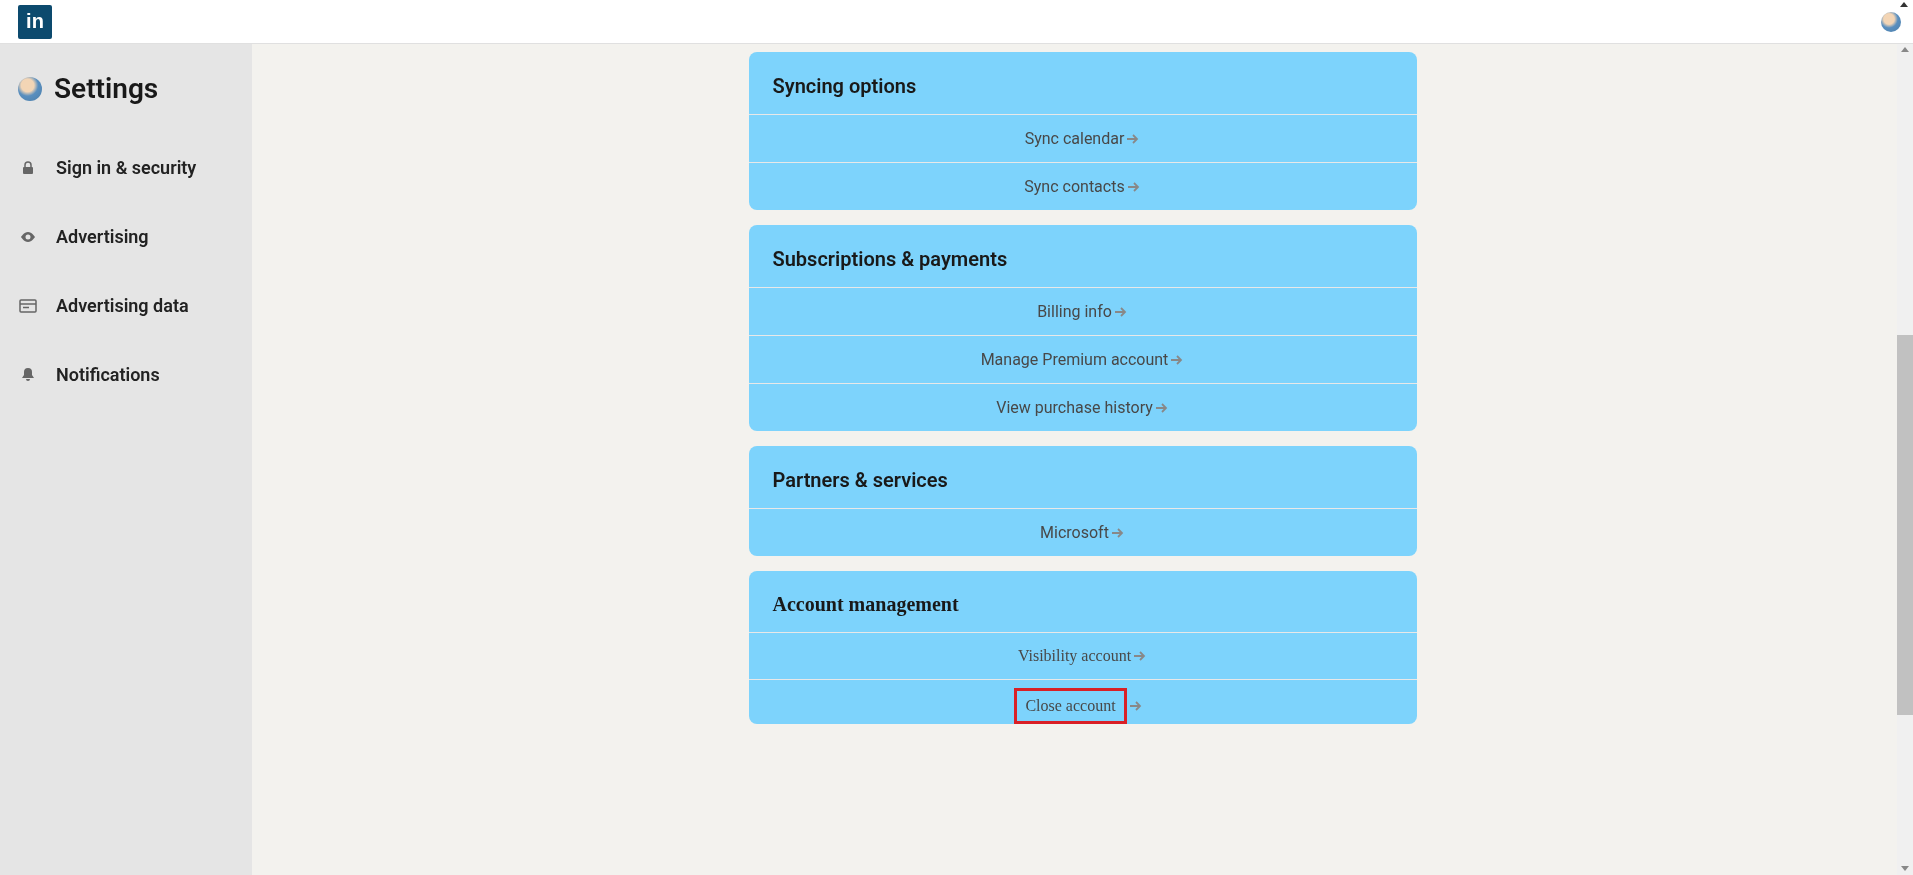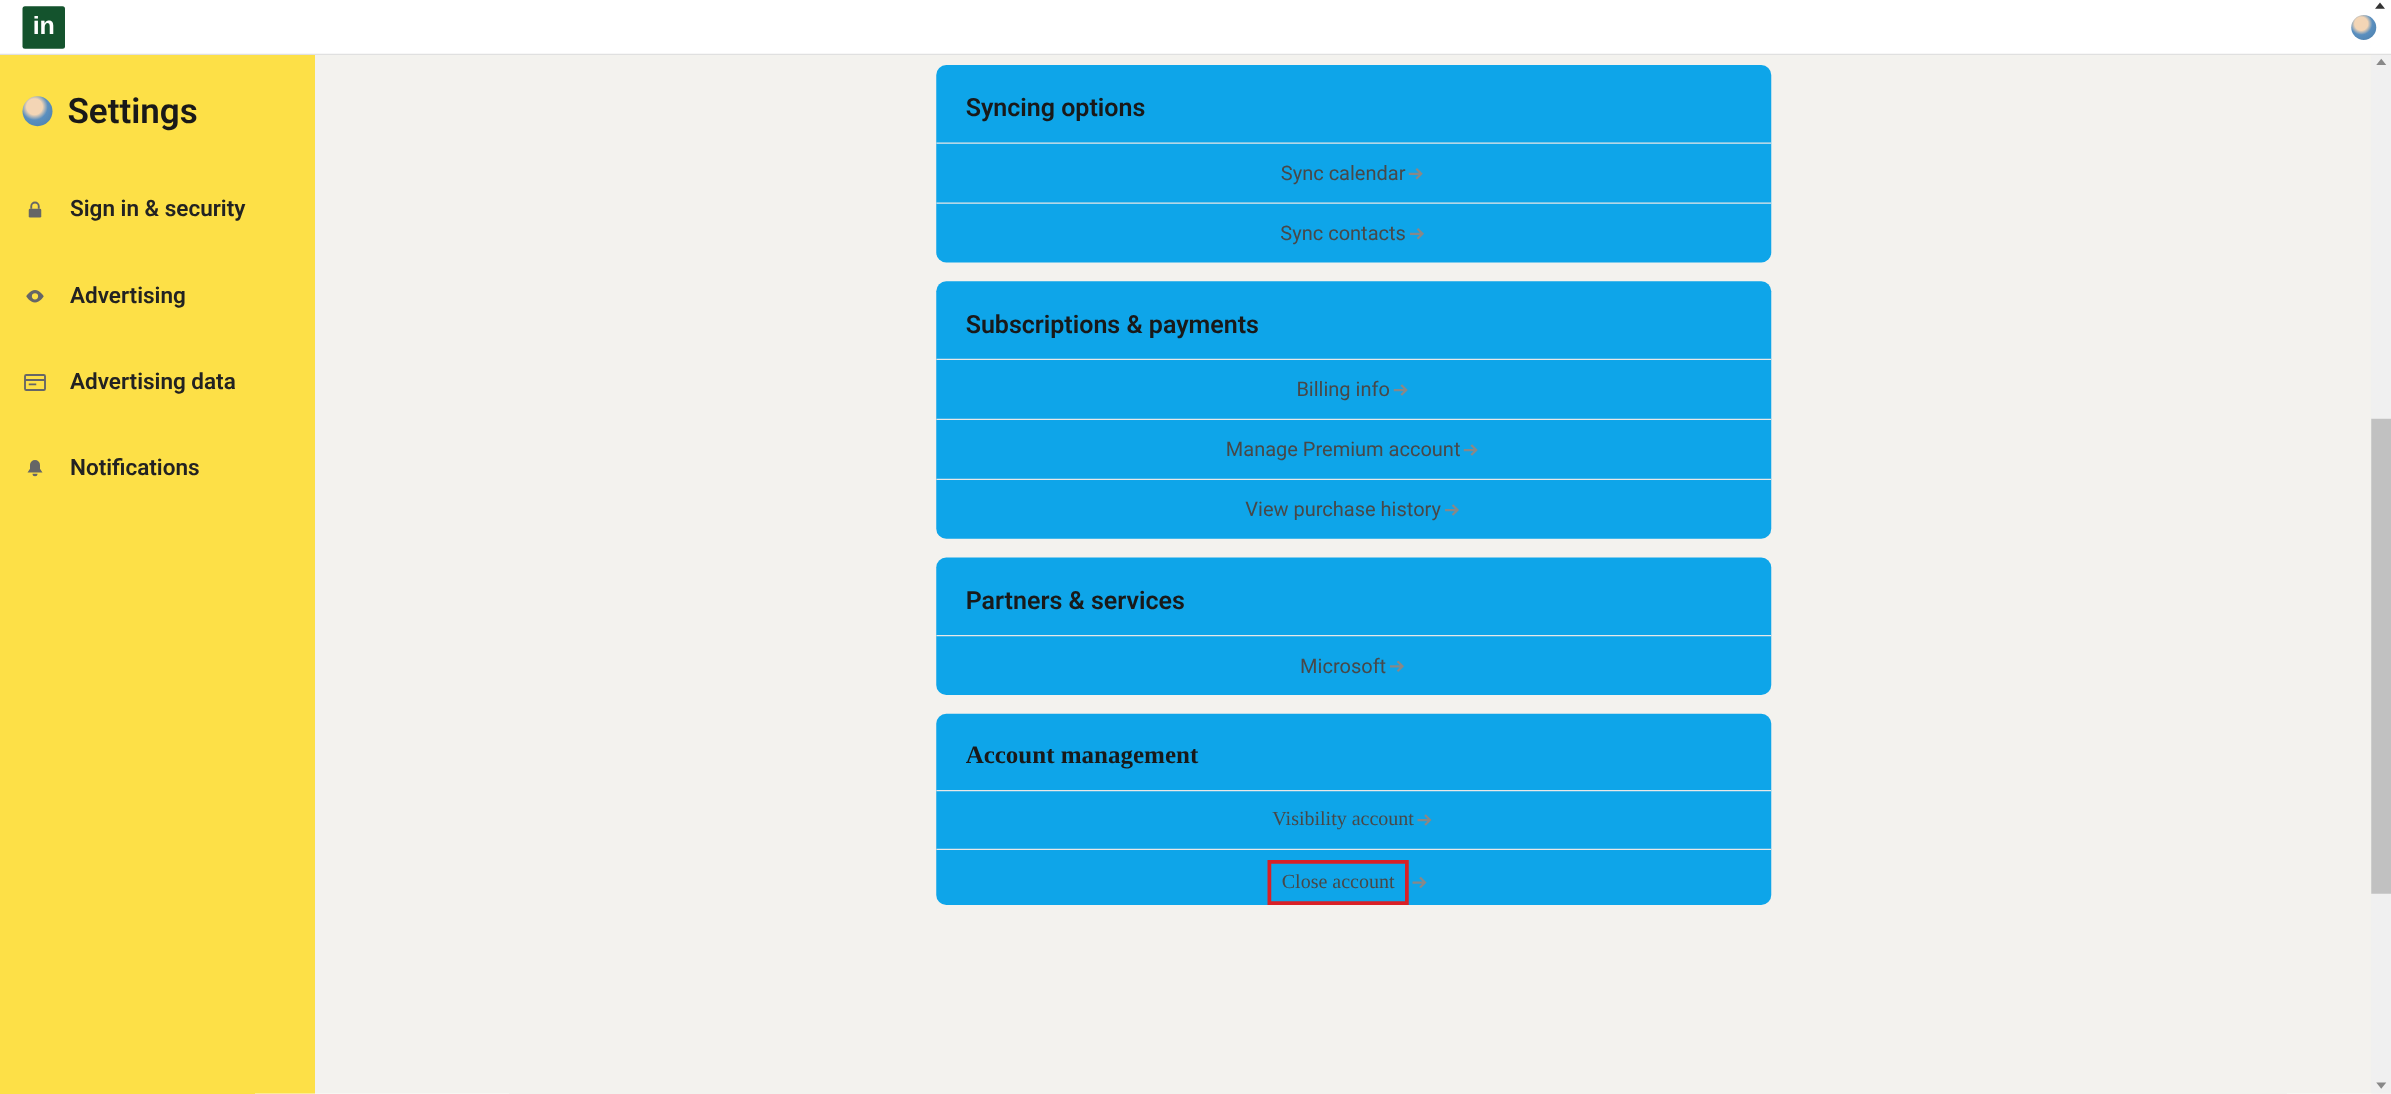--- a/index.html
+++ b/index.html
@@ -19,21 +19,21 @@
       height: 44px;
       border-bottom: 1px solid #e0e0e0;
       display: flex;
       align-items: center;
       padding-left: 18px;
       position: relative;
     }
     .linkedin-logo {
       width: 34px;
       height: 34px;
-      background: #14532d;
+      background: #0c4a6e;
       border-radius: 2px;
       display: flex;
       align-items: center;
       justify-content: center;
       text-align: right;
     }
     .linkedin-logo-text {
       color: #fff;
       font-weight: 700;
       font-size: 20px;
@@ -57,21 +57,21 @@
       border-left: 4px solid transparent;
       border-right: 4px solid transparent;
       border-bottom: 5px solid #333;
     }
     .main-wrap {
       display: flex;
       height: calc(100% - 44px);
     }
     .sidebar {
       width: 252px;
-      background: #fde047;
+      background: #e5e5e5;
       padding-top: 28px;
       padding-left: 18px;
     }
     .sidebar-header {
       display: flex;
       align-items: center;
       gap: 12px;
       margin-bottom: 42px;
     }
     .sidebar-avatar {
@@ -113,21 +113,21 @@
     .content {
       flex: 1;
       background: #f3f2ee;
       padding-top: 8px;
       overflow-y: auto;
       position: relative;
     }
     .card {
       width: 668px;
       margin: 0 auto 15px auto;
-      background: #0ea5e9;
+      background: #7dd3fc;
       border-radius: 8px;
       overflow: hidden;
     }
     .card-header {
       font-size: 20px;
       font-weight: 600;
       color: #191919;
       padding: 22px 24px 16px 24px;
     }
     .card-row {

